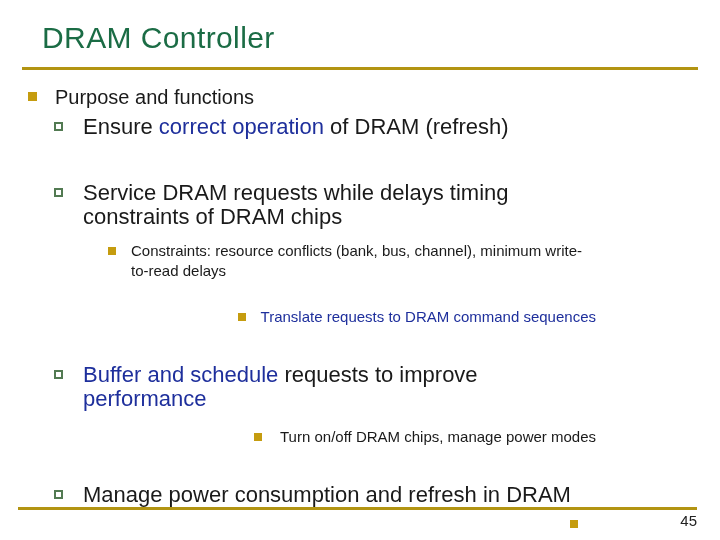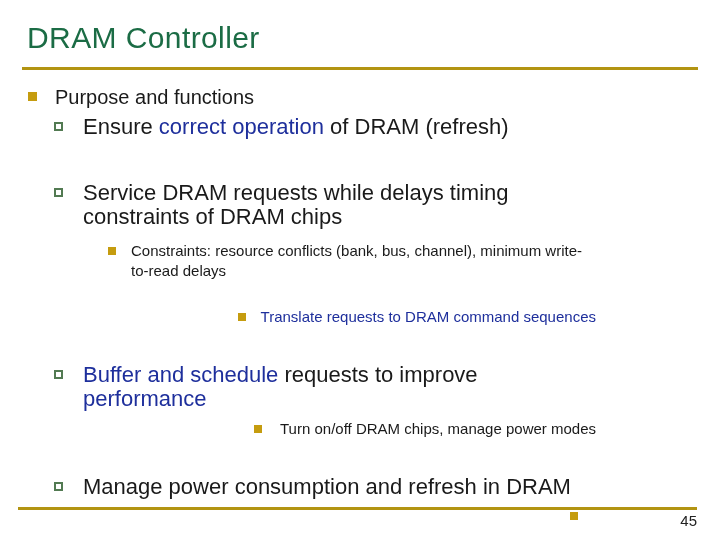--- a/index.html
+++ b/index.html
@@ -6,21 +6,21 @@
   body {
     width: 720px; height: 540px;
     background: #ffffff;
     font-family: "Liberation Sans", sans-serif;
     color: #1a1a1a;
     overflow: hidden;
   }
   .slide { position: relative; width: 720px; height: 540px; background: #ffffff; }
 
   .title {
-    position: absolute; left: 27px; top: 21px;
+    position: absolute; left: 42px; top: 21px;
     font-size: 30px; line-height: 34px;
     color: #1b6c45; letter-spacing: 0.4px;
   }
   .title-rule {
     position: absolute; left: 22px; top: 67px;
     width: 676px; height: 3px; background: #b29412;
   }
 
   .content { position: absolute; left: 0; top: 86px; width: 596px; }
 
@@ -44,21 +44,21 @@
     background: #c59c0f; margin: 6px 15px 0 0;
   }
   .l3.indent-b { margin-left: 98px; }
   .l3.indent-b .bullet { margin-right: 18px; }
 
   .mt-ensure      { margin-top: 7px; }
   .mt-service     { margin-top: 42px; }
   .mt-constraints { margin-top: 12px; }
   .mt-translate   { margin-top: 26px; }
   .mt-buffer      { margin-top: 36px; }
-  .mt-reorder     { margin-top: 8px; }
+  .mt-reorder     { margin-top: 16px; }
   .mt-manage      { margin-top: 36px; }
   .mt-turn        { margin-top: 7px; }
 
   .text { }
   .w-service    { max-width: 510px; }
   .w-constraint { max-width: 465px; }
 
   .blue { color: #1e2f9c; }
 
   .footer-rule {

